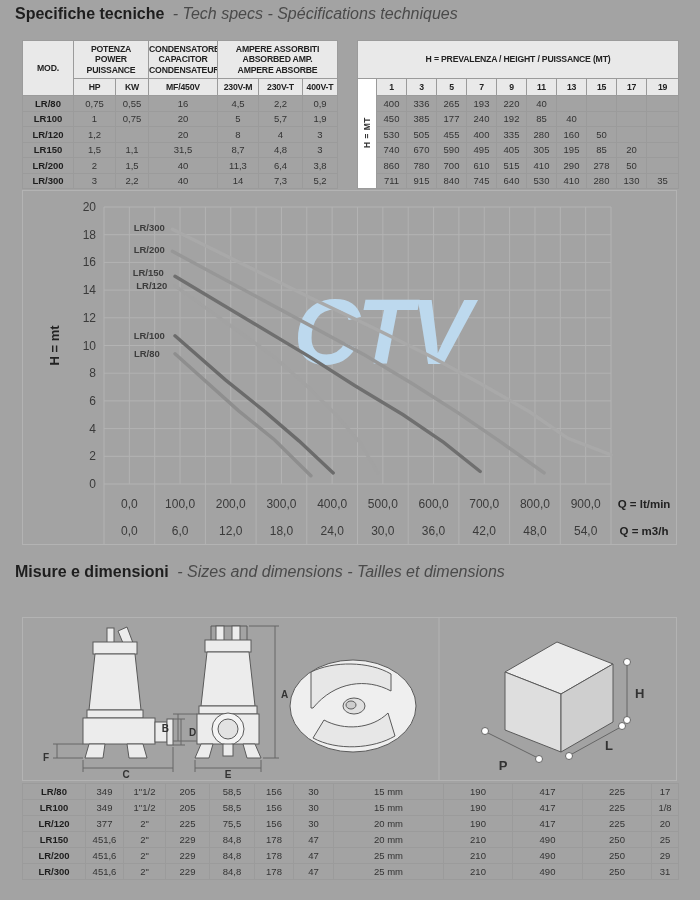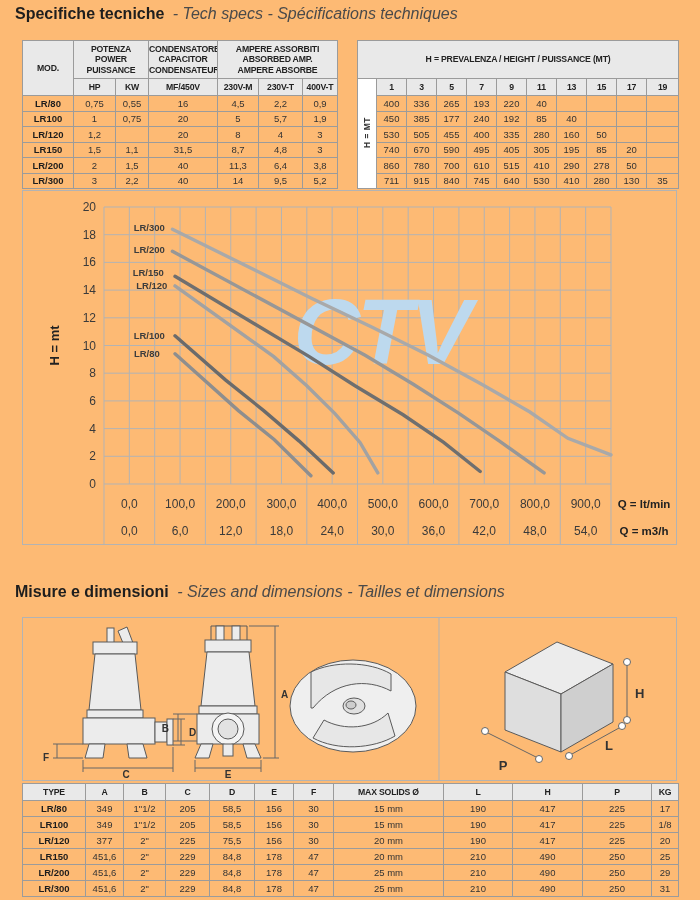--- a/index.html
+++ b/index.html
@@ -1,21 +1,21 @@
 <!DOCTYPE html>
 <html><head>
 <meta charset="utf-8">
 <style>
   html,body{margin:0;padding:0;background:#fff;}
-  .page{position:relative;width:700px;height:900px;background:#fdba74;font-family:"Liberation Sans",sans-serif;overflow:hidden;}
+  .page{position:relative;width:700px;height:900px;background:#a3a3a3;font-family:"Liberation Sans",sans-serif;overflow:hidden;}
   .sec-title{position:absolute;left:15px;font-size:16px;white-space:nowrap;}
   .sec-title .tb{font-weight:bold;color:#1e1e1e;}
   .sec-title .ti{font-style:italic;color:#4a4a4a;margin-left:4px;}
   #title1{top:5px;}
-  #title2{top:583px;}
+  #title2{top:563px;}
   #spec-table{position:absolute;left:22px;top:40px;width:656px;display:flex;gap:19px;}
   table.dt{border-collapse:collapse;table-layout:fixed;}
   table.dt th, table.dt td{border:1px solid #9b9b9b;font-size:9.5px;color:#333;text-align:center;vertical-align:middle;padding:0;line-height:1.2;overflow:hidden;}
   table.dt th{background:#e9e9e9;font-weight:bold;color:#222;font-size:8.7px;letter-spacing:-0.2px;}
   table.dt td.modc{font-weight:bold;color:#1d1d1d;}
   table.dt td.hmtc{background:#fff;}
   .vert{writing-mode:vertical-rl;transform:rotate(180deg);font-size:8.5px;font-weight:bold;color:#333;letter-spacing:0.5px;}
   #chart-panel{position:absolute;left:22px;top:190px;width:653px;height:353px;border:1px solid #b3b3b3;}
   #draw-panel{position:absolute;left:22px;top:617px;width:653px;height:162px;border:1px solid #b3b3b3;}
   #dim-table{position:absolute;left:22px;top:783px;width:656px;}
@@ -100,21 +100,21 @@
             <td>11,3</td>
             <td>6,4</td>
             <td>3,8</td>
           </tr>
           <tr style="height:15.5px">
             <td class="modc">LR/300</td>
             <td>3</td>
             <td>2,2</td>
             <td>40</td>
             <td>14</td>
-            <td>9,5</td>
+            <td>7,3</td>
             <td>5,2</td>
           </tr>
         </tbody>
       </table>
       <table class="dt" style="width:321px">
         <colgroup>
           <col style="width:19px">
           <col style="width:30px">
           <col style="width:30px">
           <col style="width:30px">
@@ -405,34 +405,20 @@
           <col style="width:45px">
           <col style="width:39px">
           <col style="width:40px">
           <col style="width:110px">
           <col style="width:69px">
           <col style="width:70px">
           <col style="width:69px">
           <col style="width:27px">
         </colgroup>
         <tbody>
-          <tr style="height:17px">
-            <th>TYPE</th>
-            <th>A</th>
-            <th>B</th>
-            <th>C</th>
-            <th>D</th>
-            <th>E</th>
-            <th>F</th>
-            <th>MAX SOLIDS Ø</th>
-            <th>L</th>
-            <th>H</th>
-            <th>P</th>
-            <th>KG</th>
-          </tr>
           <tr style="height:16px">
             <td class="modc">LR/80</td>
             <td>349</td>
             <td>1"1/2</td>
             <td>205</td>
             <td>58,5</td>
             <td>156</td>
             <td>30</td>
             <td>15 mm</td>
             <td>190</td>

